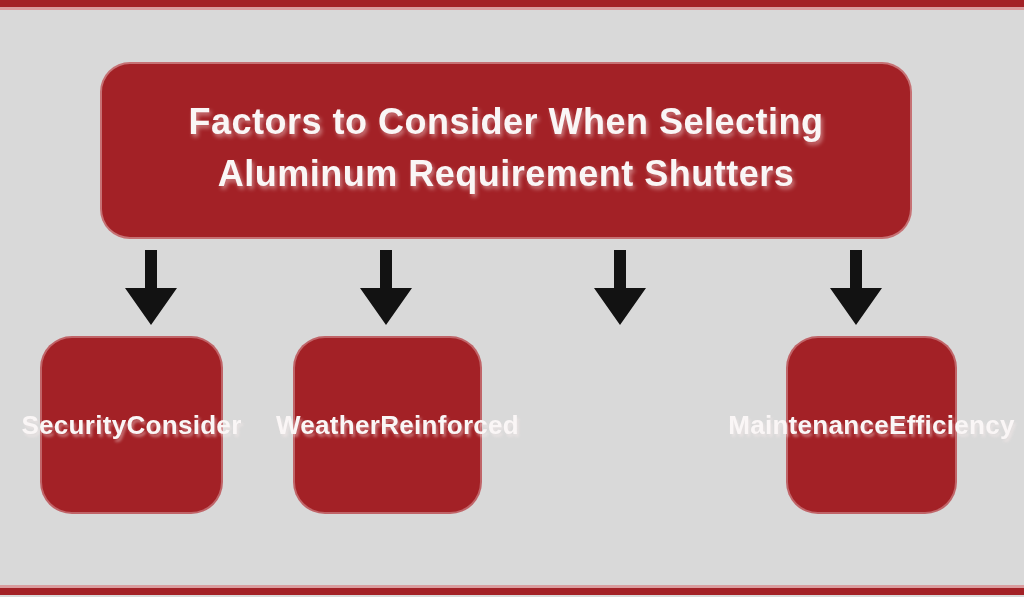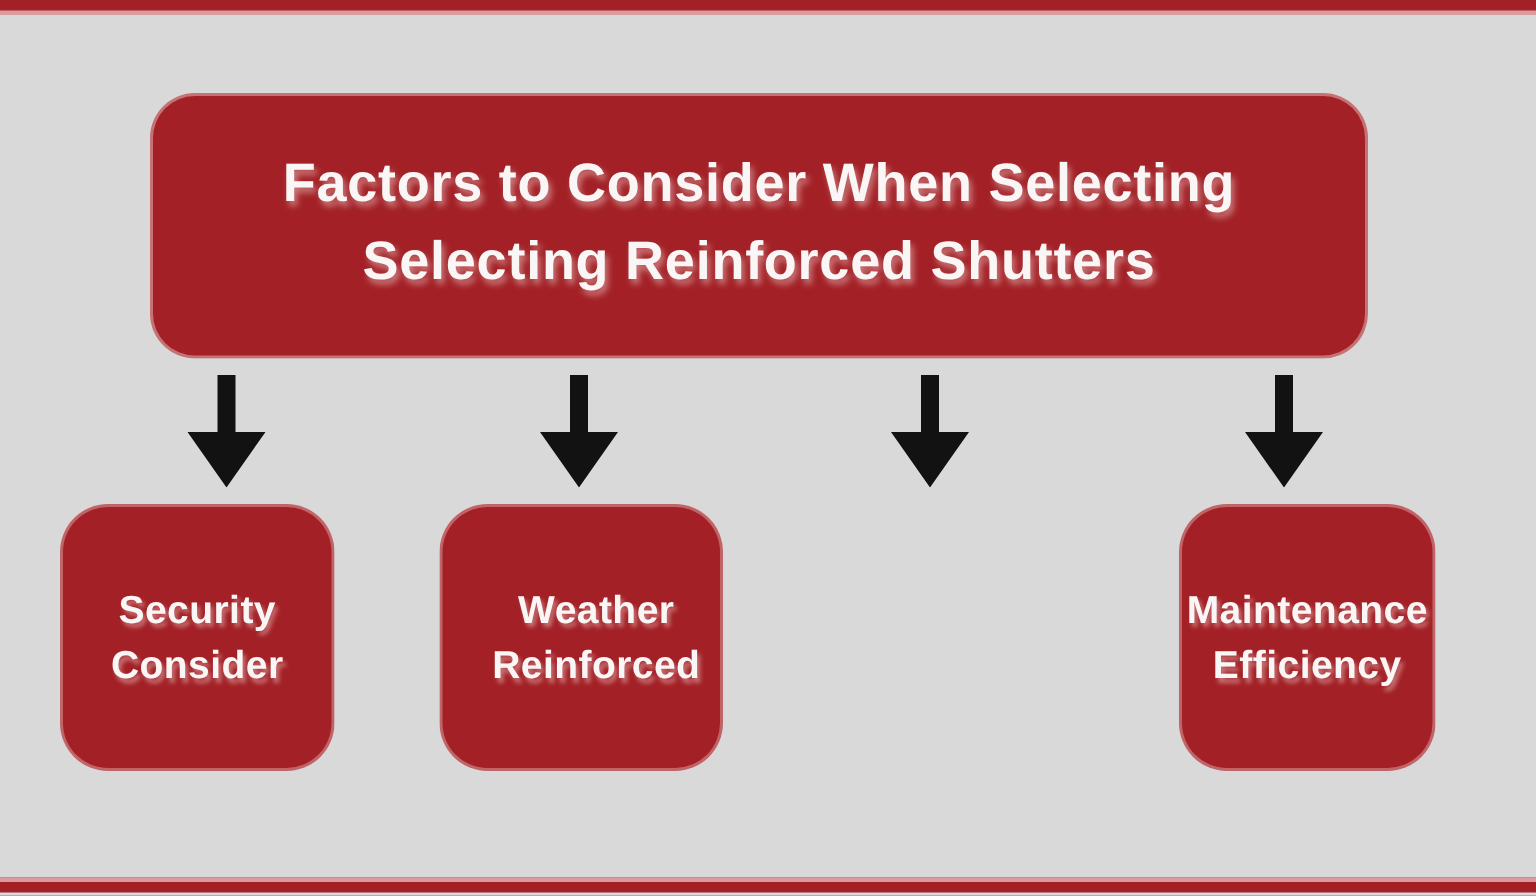--- a/index.html
+++ b/index.html
@@ -49,21 +49,21 @@
   .down-arrow svg{display:block;width:52px;height:75px;}
   .arrow-1{left:125px;}
   .arrow-2{left:360px;}
   .arrow-3{left:594px;}
   .arrow-4{left:830px;}
   .factor-box{
     position:absolute;top:336px;height:178px;
     background:var(--accent-red);
     border:2px solid rgba(217,156,158,0.55);
     border-radius:32px;
-    display:flex;flex-direction:column;align-items:center;justify-content:center;
+    display:flex;flex-direction:row;align-items:center;justify-content:center;
     text-align:center;
   }
   .factor-1{left:40px;width:183px;}
   .factor-2{left:293px;width:189px;padding-left:20px;}
   .factor-3{left:545px;width:189px;}
   .factor-4{left:786px;width:171px;}
   .factor-line{
     color:var(--text-white);
     font-size:26px;font-weight:bold;line-height:37px;
     letter-spacing:0.3px;
@@ -73,21 +73,21 @@
 </style>
 </head>
 <body>
 
 <div class="canvas">
 
   <div class="top-bar"></div>
 
   <div class="title-box">
     <div class="title-line">Factors to Consider When Selecting</div>
-    <div class="title-line">Selecting Reinforced Shutters</div>
+    <div class="title-line">Aluminum Requirement Shutters</div>
   </div>
 
   <div class="down-arrow arrow-1">
     <svg viewBox="0 0 52 75" xmlns="http://www.w3.org/2000/svg">
         <polygon points="20,0 32,0 32,38 52,38 26,75 0,38 20,38" fill="#121212"></polygon>
       </svg>
   </div>
   <div class="down-arrow arrow-2">
     <svg viewBox="0 0 52 75" xmlns="http://www.w3.org/2000/svg">
         <polygon points="20,0 32,0 32,38 52,38 26,75 0,38 20,38" fill="#121212"></polygon>

